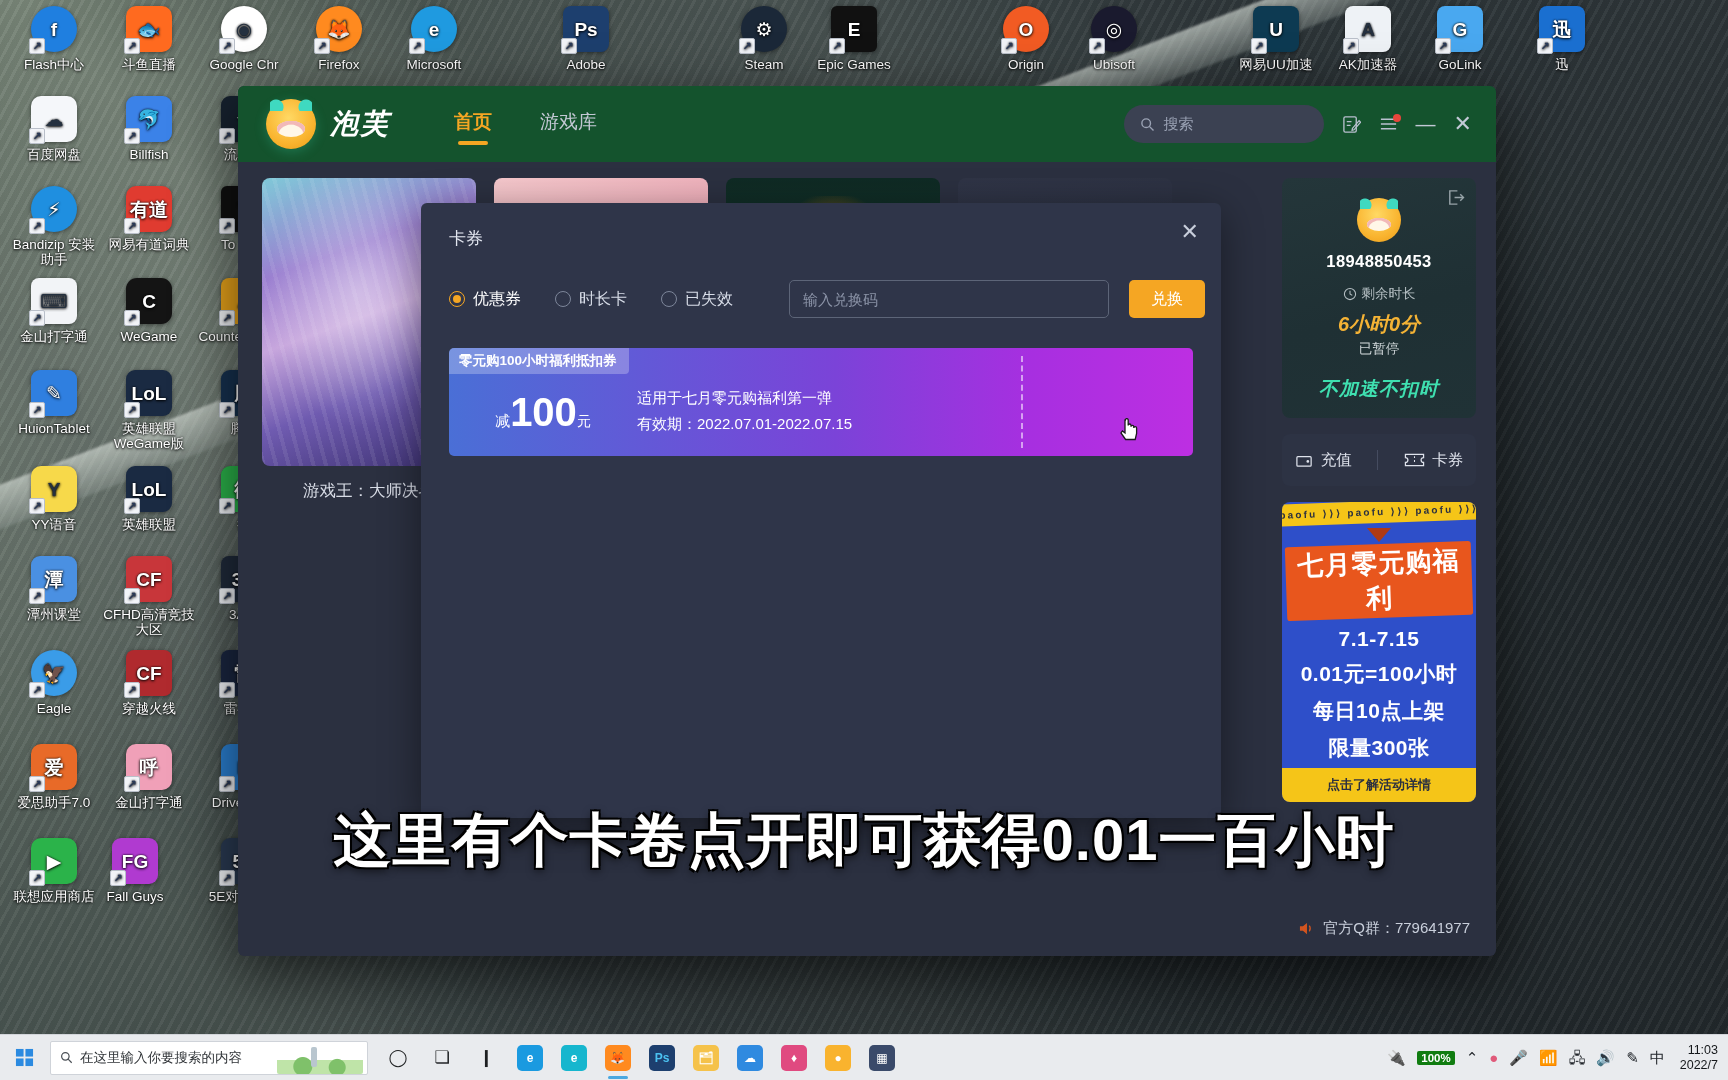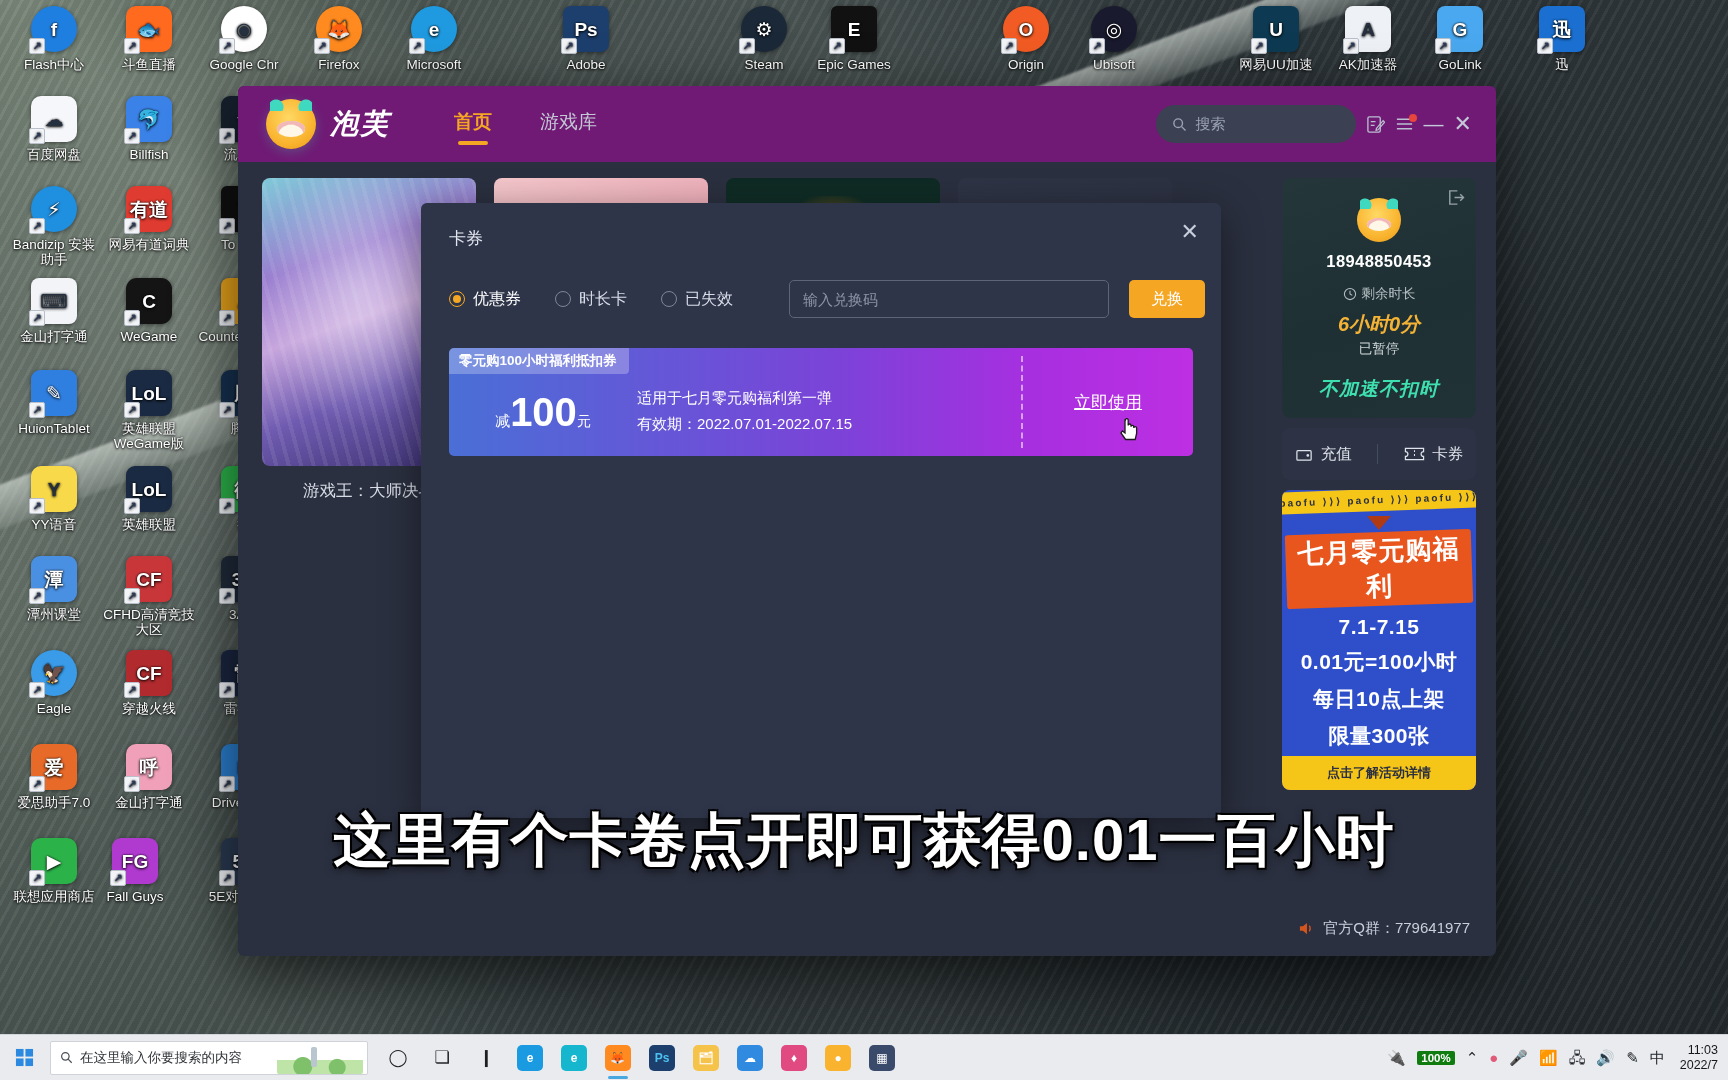--- a/index.html
+++ b/index.html
@@ -105,21 +105,21 @@
     width: 1258px; height: 870px;
     background: #2b3040;
     border-radius: 6px;
     box-shadow: 0 18px 60px rgba(0,0,0,.62);
     overflow: hidden;
     z-index: 20;
   }
   #app-header {
     height: 76px; display:flex; align-items:center;
     padding: 0 24px 0 28px; position: relative;
-    background:#701a75;
+    background:#14532d;
   }
   .brand { display:flex; align-items:center; gap:14px; }
   .brand-logo {
     width:50px;height:50px;border-radius:50%;
     background: radial-gradient(circle at 45% 38%, #ffd964 0%, #f9b32e 62%, #e89a18 100%);
     position:relative; box-shadow: 0 3px 12px rgba(60,220,180,.25);
   }
   .brand-logo::before{ 
     content:""; position:absolute; left:4px; top:-4px; width:42px; height:16px;
     background:
@@ -134,21 +134,21 @@
   .brand-name { color:#fff; font-size:28px; font-weight:bold; font-style: italic; letter-spacing:2px; }
   .nav { display:flex; align-items:center; gap:44px; margin-left:62px; }
   .nav-item {
     color:#c3c8d4; font-size:19px; position:relative; padding:6px 2px 10px; cursor:pointer;
   }
   .nav-item.active { color:#f5a623; font-weight:bold; }
   .nav-item.active::after{
     content:""; position:absolute; left:50%; transform:translateX(-50%);
     bottom:0; width:30px; height:4px; background:#f5a623; border-radius:2px;
   }
-  .hdr-right { margin-left:auto; display:flex; align-items:center; gap:10px; }
+  .hdr-right { margin-left:auto; display:flex; align-items:center; gap:18px; }
   .search-box {
     width: 200px; height: 38px; border-radius: 19px; background:#3b4152;
     display:flex; align-items:center; gap:9px; padding-left:16px;
     color:#9aa2b4; font-size:15px;
   }
   .hdr-icon { color:#b9c0cf; cursor:pointer; display:flex; align-items:center; position:relative; }
   .badge-dot{ position:absolute; right:-3px; top:-2px; width:8px;height:8px;border-radius:50%;background:#e8453c;}
 
   
   #app-body { position:relative; height: calc(100% - 76px); display:flex; }
@@ -165,21 +165,21 @@
   .gc2::after{content:"";position:absolute;left:46px;top:28px;width:110px;height:110px;border-radius:50%;
      background: radial-gradient(circle at 35% 32%, #8fd3ef 0 34%, #2b6fb8 36% 62%, #1c4a86 64% 100%);}
   .gc3 { background: linear-gradient(180deg,#0f2a24 0%, #143a2e 40%, #0b1c1a 100%); }
   .gc3::after{content:"";position:absolute;left:50%;top:18px;transform:translateX(-50%);
      width:120px;height:120px;
      background: radial-gradient(ellipse at 50% 55%, #ffdf7a 0 18%, #e8a419 34%, rgba(180,110,20,.25) 62%, transparent 75%);}
   .gc4 { background: linear-gradient(160deg,#2f3446 0%, #262b3a 100%); }
   .card-caption { margin-top:14px; width:214px; text-align:center; color:#d8dce6; font-size:16.5px; }
 
   #sidebar-right {
-    width: 214px; padding: 16px 20px 0 0; display:flex; flex-direction:column; gap:10px;
+    width: 214px; padding: 16px 20px 0 0; display:flex; flex-direction:column; gap:16px;
   }
   .acct-card {
     background: linear-gradient(165deg,#24363a 0%, #1f3034 55%, #203236 100%);
     border-radius: 8px; padding: 14px 10px 16px; position:relative; text-align:center;
   }
   .logout-icon{ position:absolute; right:11px; top:10px; color:#97a3a8; cursor:pointer;}
   .acct-avatar{
     width:44px;height:44px;margin:6px auto 10px;border-radius:50%;
     background: radial-gradient(circle at 45% 38%, #ffd964 0%, #f9b32e 62%, #e89a18 100%);
     position:relative;
@@ -599,21 +599,20 @@
     <div class="coupon">
       <div class="coupon-tag">零元购100小时福利抵扣券</div>
       <div class="coupon-amt">
         <span class="s">减</span><span class="big">100</span><span class="u">元</span>
       </div>
       <div class="coupon-desc">
         <div>适用于七月零元购福利第一弹</div>
         <div>有效期：2022.07.01-2022.07.15</div>
       </div>
       <div class="coupon-sep"></div>
-      <div class="coupon-use">立即使用</div>
     </div>
   </div>
 </div>
 
 <div id="cursor">
   <svg width="22" height="28" viewBox="0 0 22 28">
     <path d="M6 2 v13 l-2.6 -2 -1.4 2 4.6 6.5 h9.6 l1.4 -6 v-5.5 a1.4 1.4 0 0 0 -2.8 0 v-1.3 a1.4 1.4 0 0 0 -2.8 0 v-1.3 a1.4 1.4 0 0 0 -2.8 0 V2 a1.4 1.4 0 0 0 -2.8 0 z" fill="#ffffff" stroke="#1a1a1a" stroke-width="1.3"></path>
   </svg>
 </div>
 

